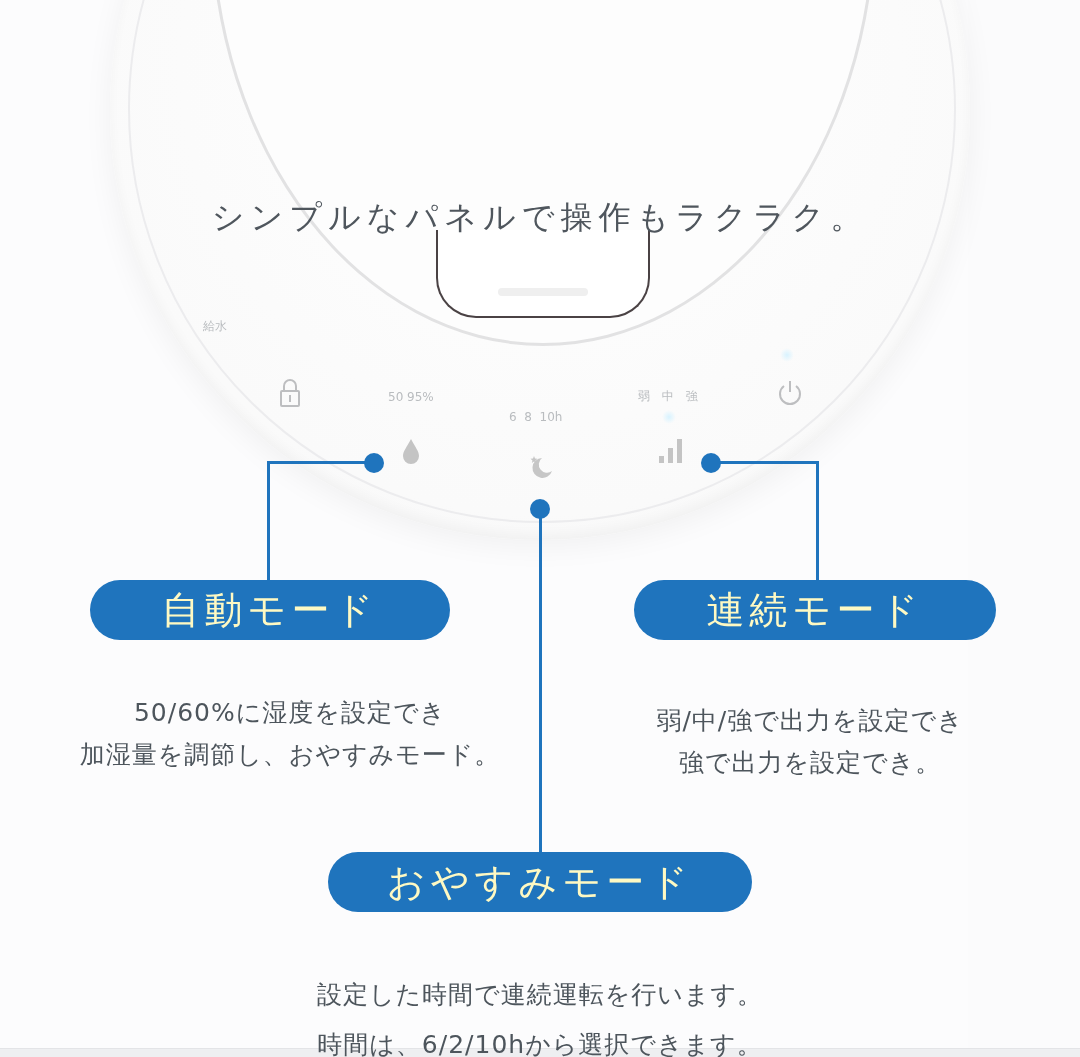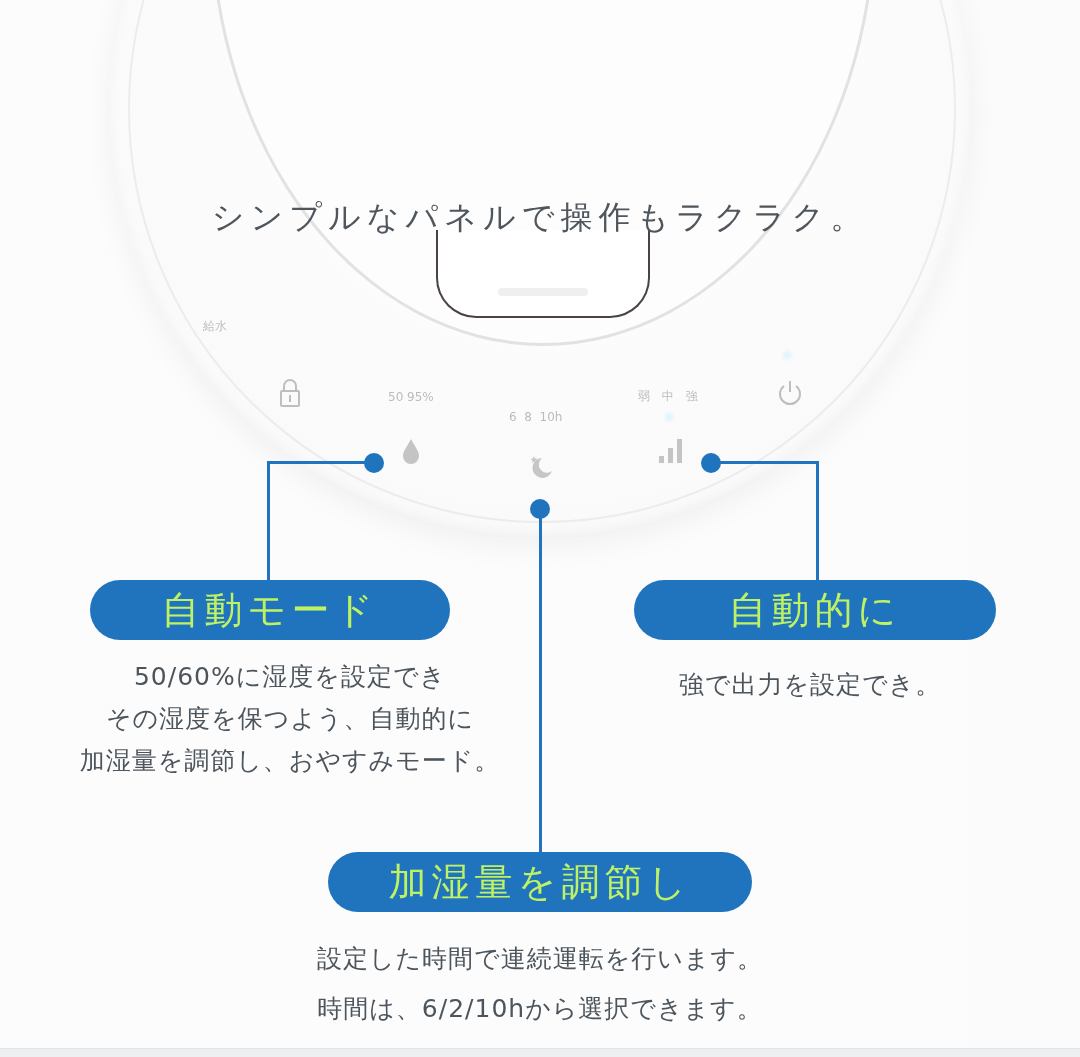--- a/index.html
+++ b/index.html
@@ -48,23 +48,23 @@
   .dlabel { position:absolute; color:#b9bcbf; font-size:12px; z-index:2; }
   .dicon { position:absolute; color:#bbbcbe; z-index:2; }
   .glow { position:absolute; width:14px; height:14px; border-radius:50%; background:radial-gradient(circle,#d8f3ff 0%, rgba(216,243,255,0) 70%); z-index:2; }
 
   
   .line { position:absolute; background:#1f74bd; z-index:4; }
   .dot { position:absolute; width:20px; height:20px; border-radius:50%; background:#1f74bd; z-index:5; }
 
   .pill {
     position:absolute; height:60px; border-radius:30px; background:#1f74bd;
-    color:#bef264; font-size:38px; letter-spacing:5px; text-align:center; line-height:60px; z-index:5;
+    color:#fef9c3; font-size:38px; letter-spacing:5px; text-align:center; line-height:60px; z-index:5;
   }
-  .desc { position:absolute; text-align:center; font-size:25px; line-height:42px; color:#4d555c; letter-spacing:1px; z-index:5; }
+  .desc { position:absolute; text-align:center; font-size:25px; line-height:42px; color:#4d555c; letter-spacing:1px; z-index:5;margin-top:36px; }
 </style>
 </head>
 <body>
 
 <div class="page">
 
   <div class="title">かんたん操作パネル</div>
   <div class="title-rule"></div>
 
   <div class="device"></div>
@@ -131,28 +131,28 @@
   <div class="dot" style="left:701px;top:453px;"></div>
   <div class="line" style="left:709px;top:461px;width:110px;height:3px;"></div>
   <div class="line" style="left:816px;top:461px;width:3px;height:122px;"></div>
 
   <div class="dot" style="left:530px;top:499px;"></div>
   <div class="line" style="left:539px;top:509px;width:3px;height:345px;"></div>
 
   <div class="pill" style="left:90px;top:580px;width:360px;">自動モード</div>
   <div class="desc" style="left:40px;top:656px;width:500px;">
     <div>50/60%に湿度を設定でき</div>
-    <div>その湿度を保つよう、自動的に</div>
     <div>加湿量を調節し、おやすみモード。</div>
   </div>
 
-  <div class="pill" style="left:634px;top:580px;width:362px;">自動的に</div>
+  <div class="pill" style="left:634px;top:580px;width:362px;">連続モード</div>
   <div class="desc" style="left:580px;top:664px;width:460px;">
+    <div>弱/中/強で出力を設定でき</div>
     <div>強で出力を設定でき。</div>
   </div>
 
-  <div class="pill" style="left:328px;top:852px;width:424px;">加湿量を調節し</div>
+  <div class="pill" style="left:328px;top:852px;width:424px;">おやすみモード</div>
   <div class="desc" style="left:240px;top:934px;width:600px;line-height:50px;">
     <div>設定した時間で連続運転を行います。</div>
     <div>時間は、6/2/10hから選択できます。</div>
   </div>
 </div>
 <div class="bottom-strip"></div>
 
 </body></html>

